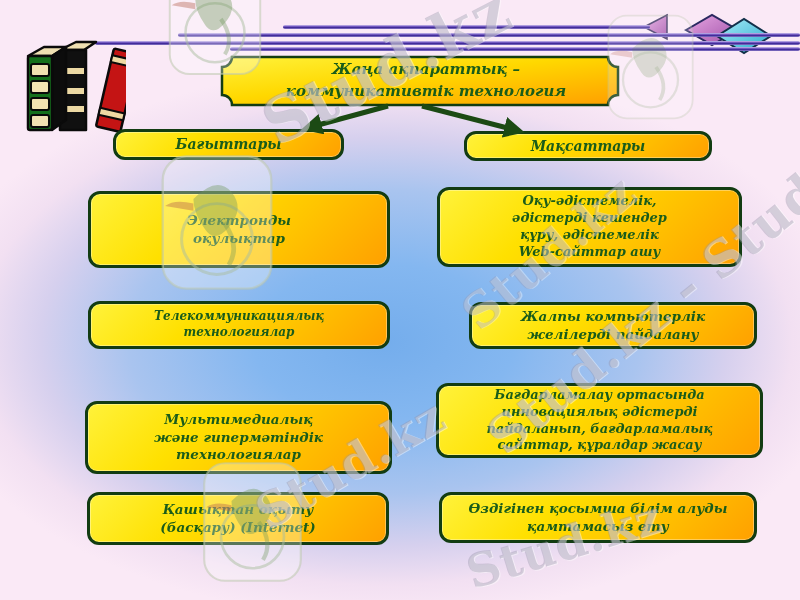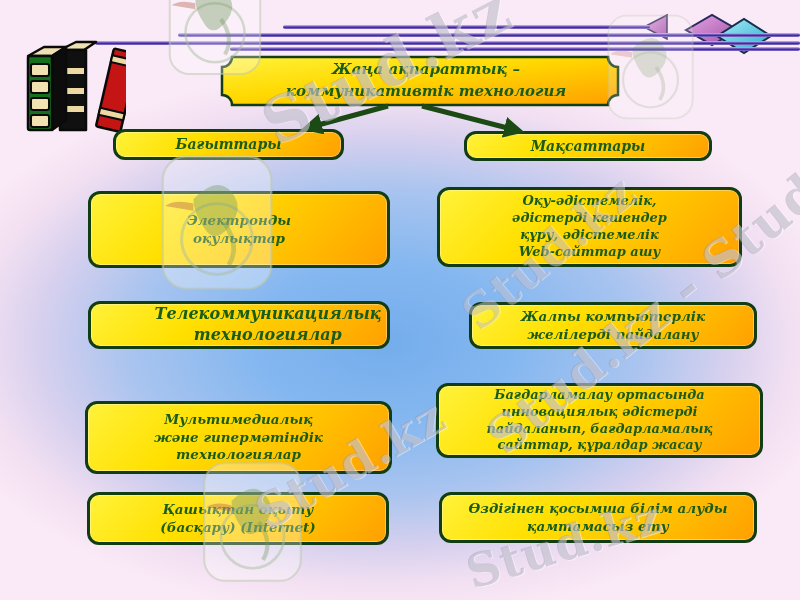--- a/index.html
+++ b/index.html
@@ -134,21 +134,21 @@
     <div class="box-text">Бағыттары</div>
   </div>
   <div class="gbox" style="left:464px;top:131px;width:248px;height:30px;font-size:14px;">
     <div class="box-text">Мақсаттары</div>
   </div>
 
   <div class="gbox" style="left:88px;top:191px;width:302px;height:77px;font-size:13.5px;">
     <div class="box-text">Электронды
 оқулықтар</div>
   </div>
-  <div class="gbox" style="left:88px;top:301px;width:302px;height:48px;font-size:16px;justify-content:flex-end;">
+  <div class="gbox" style="left:88px;top:301px;width:302px;height:48px;font-size:12px;">
     <div class="box-text">Телекоммуникациялық
 технологиялар</div>
   </div>
   <div class="gbox" style="left:85px;top:385px;width:307px;height:73px;font-size:13.5px;margin-top:16px;">
     <div class="box-text">Мультимедиалық
 және гипермәтіндік технологиялар</div>
   </div>
   <div class="gbox" style="left:87px;top:492px;width:302px;height:53px;font-size:13.5px;">
     <div class="box-text">Қашықтан оқыту
 (басқару) (Internet)</div>

